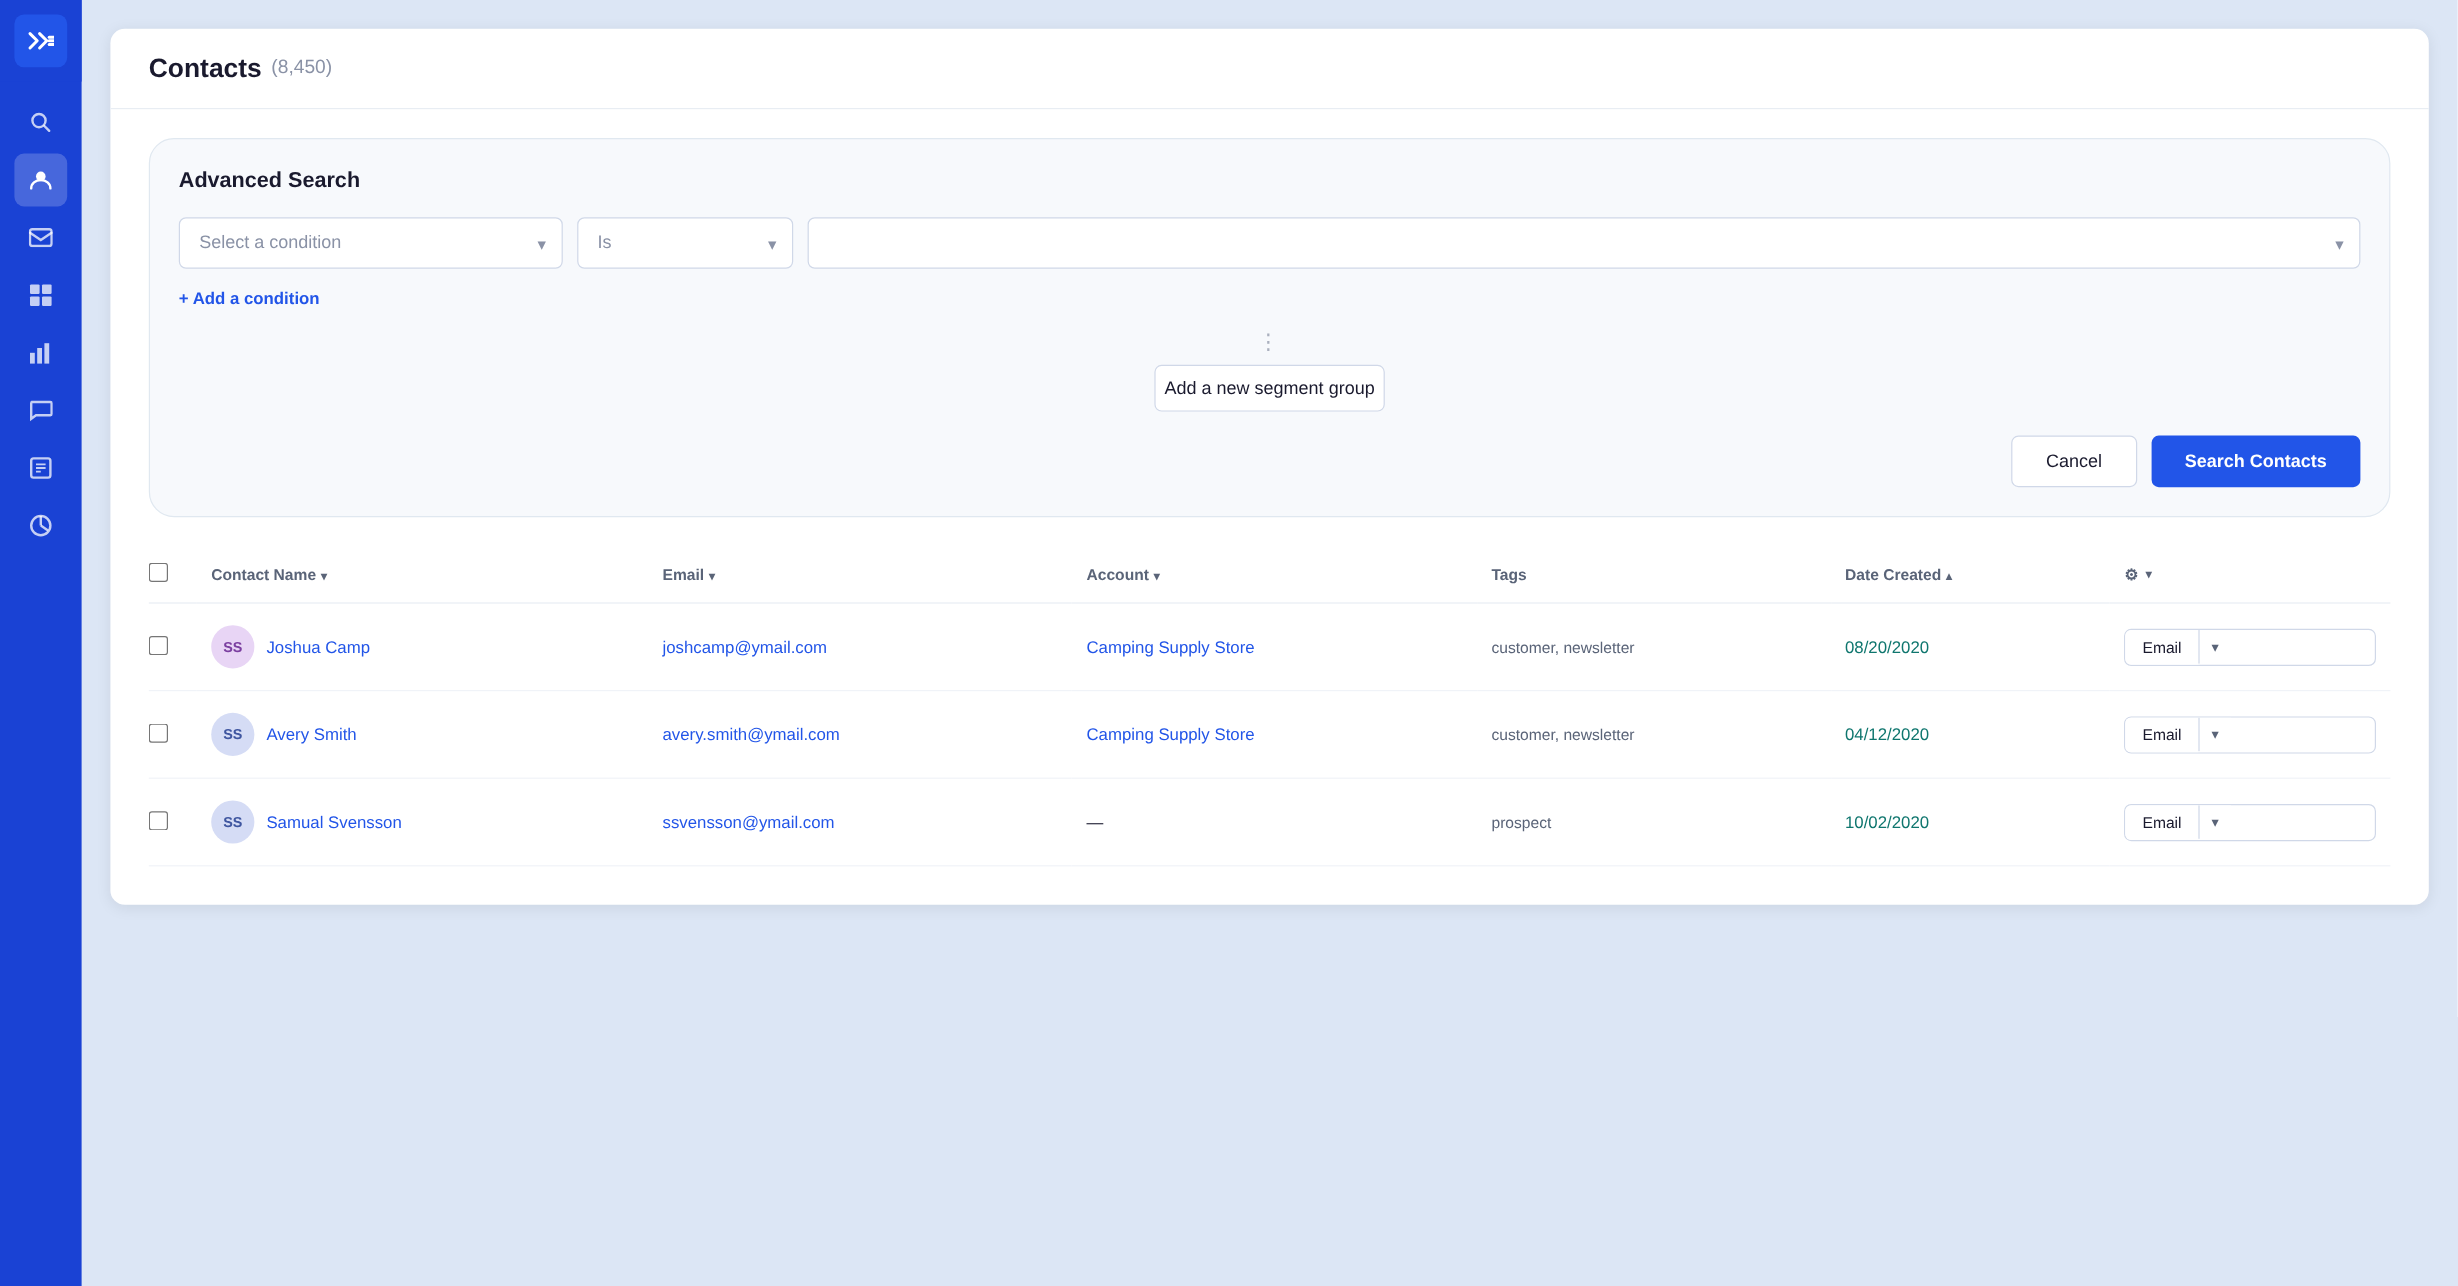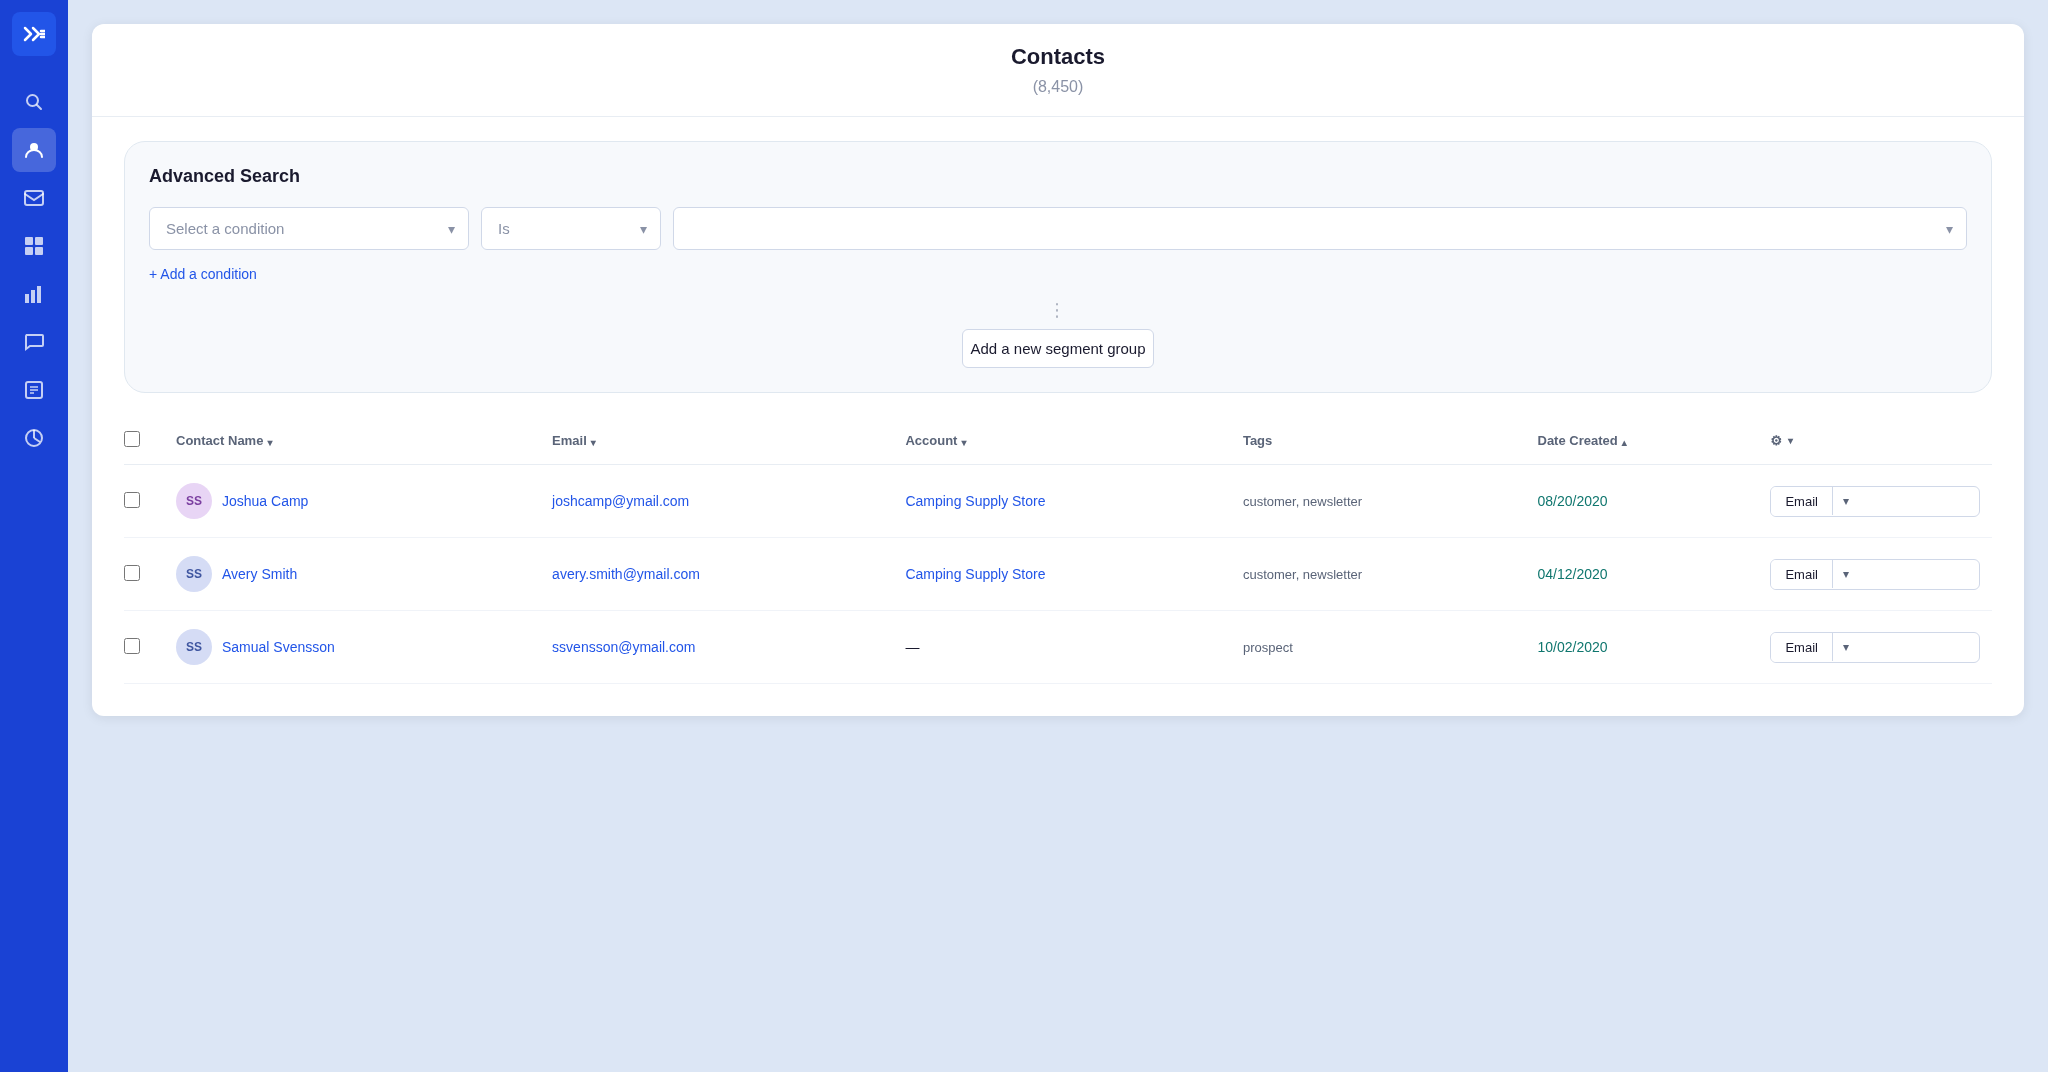--- a/index.html
+++ b/index.html
@@ -83,21 +83,20 @@
       box-shadow: 0 2px 12px rgba(0,0,0,0.08);
     }
 
     
     .page-header {
       padding: 20px 32px;
       border-bottom: 1px solid #e8edf3;
       display: flex;
       align-items: center;
       gap: 8px;
-      flex-direction: column;
     }
     .page-title {
       font-size: 22px;
       font-weight: 700;
       color: #1a1a2e;
     }
     .contact-count {
       font-size: 16px;
       font-weight: 400;
       color: #8a92a6;
@@ -151,21 +150,21 @@
       font-size: 15px;
       color: #8a92a6;
       background: white;
       cursor: pointer;
       outline: none;
     }
 
     .add-condition-link {
       color: #2255e8;
       font-size: 14px;
-      font-weight: 400;
+      font-weight: 700;
       cursor: pointer;
       text-decoration: none;
       display: inline-block;
       margin-top: 4px;
     }
 
     .segment-divider {
       display: flex;
       justify-content: center;
       margin: 16px 0 8px;
@@ -449,20 +448,24 @@
       </div>
 
       <a class="add-condition-link">+ Add a condition</a>
 
       <div class="segment-divider">
         <span>⋮</span>
       </div>
 
       <button class="add-segment-btn">Add a new segment group</button>
 
+      <div class="search-actions">
+        <button class="btn-cancel">Cancel</button>
+        <button class="btn-search">Search Contacts</button>
+      </div>
     </div>
 
     <div class="table-section">
       <table>
         <thead>
           <tr>
             <th class="checkbox-cell">
               <input type="checkbox" style="">
             </th>
             <th>

